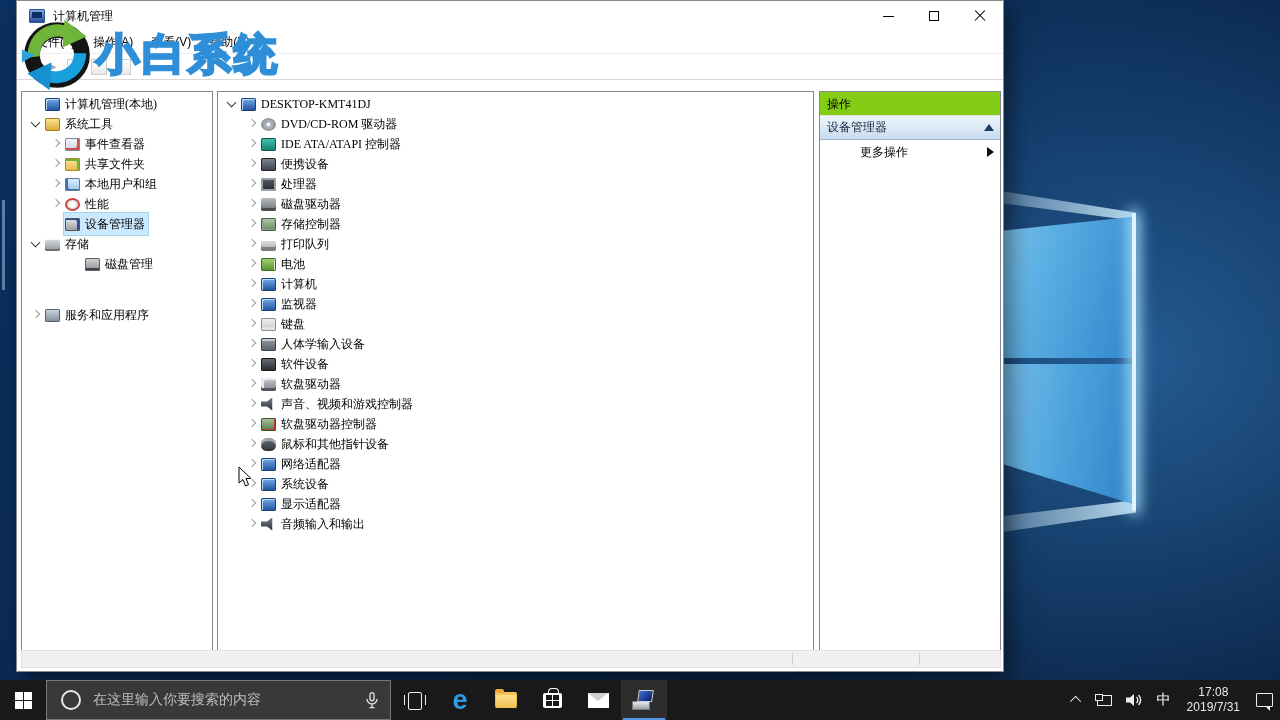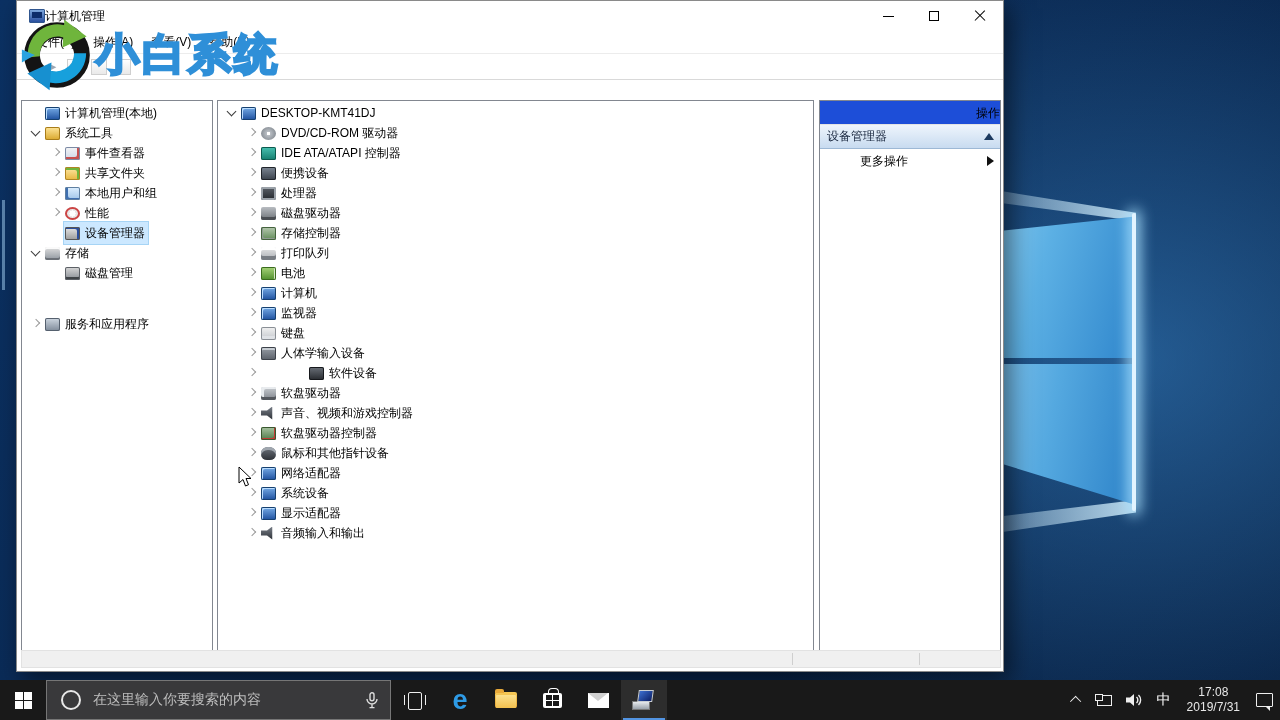--- a/index.html
+++ b/index.html
@@ -27,36 +27,36 @@
       background:linear-gradient(to right, rgba(190,230,255,0), rgba(210,240,255,.85));
       clip-path:polygon(0 60%,100% 10%,100% 35%,0 95%); }
   .wp-sliver { left:2px; top:200px; width:3px; height:90px; background:rgba(170,215,250,.5); }
 
   
   #win { position:absolute; left:16px; top:0; width:988px; height:672px; background:#fff;
       border:1px solid #8a8a8a; box-shadow:6px 8px 22px rgba(0,0,0,.5); font-size:12px; color:#000; }
   #titlebar { position:absolute; left:0; top:0; right:0; height:30px; background:#fff; display:flex; align-items:center; }
   .app-ico { width:16px; height:14px; margin-left:12px; position:relative; background:linear-gradient(#7da7dc,#2a4f9e); border:1px solid #30568f; border-radius:1px; }
   .app-ico:after { content:""; position:absolute; left:2px; top:2px; right:2px; bottom:4px; background:#0d2d6b; }
-  #title-text { }
+  #title-text { margin-left:8px; }
   .wc-group { margin-left:auto; display:flex; }
   .wc { width:46px; height:30px; display:flex; align-items:center; justify-content:center; }
   .glyph-min { width:11px; height:1px; background:#000; }
   .glyph-max { width:10px; height:10px; border:1px solid #000; }
   .glyph-close { position:relative; width:12px; height:12px; }
   .glyph-close:before,.glyph-close:after { content:""; position:absolute; left:-1px; top:5px; width:14px; height:1.4px; background:#000; }
   .glyph-close:before { transform:rotate(45deg); } .glyph-close:after { transform:rotate(-45deg); }
 
   #menubar { position:absolute; left:0; top:30px; right:0; height:22px; display:flex; align-items:center; padding-left:10px; }
   .menu-item { padding:2px 9px; }
   #toolbar { position:absolute; left:0; top:52px; right:0; height:27px; border-top:1px solid #ececec; border-bottom:1px solid #d9d9d9; display:flex; align-items:center; padding-left:8px; gap:8px; }
   .tb-ico { width:16px; height:16px; border:1px solid #cfcfcf; background:linear-gradient(#fff,#e9e9e9); }
   .tb-arrow { color:#9aa7b5; font-size:13px; }
 
-  .pane { position:absolute; top:99px; height:567px; border:1px solid #828790; background:#fff; overflow:hidden; }
+  .pane { position:absolute; top:90px; height:567px; border:1px solid #828790; background:#fff; overflow:hidden;font-family:Liberation Serif, serif; }
   #left-pane { left:4px; width:192px; }
   #center-pane { left:200px; width:597px; }
   #right-pane { left:802px; width:182px; }
 
   .tree { padding-top:2px; }
   .trow { position:relative; height:20px; display:flex; align-items:center; white-space:nowrap; }
   .chev { flex:0 0 12px; width:12px; height:12px; position:relative; margin-right:2px; }
   .chev.collapsed:after { content:""; position:absolute; left:3px; top:2px; width:5px; height:5px;
       border-right:1.4px solid #9a9a9a; border-bottom:1.4px solid #9a9a9a; transform:rotate(-45deg); }
   .chev.expanded:after { content:""; position:absolute; left:2px; top:1px; width:6px; height:6px;
@@ -92,21 +92,21 @@
   .i-software { background:linear-gradient(#6a7078,#26292e); box-shadow:inset 0 0 0 1px #16181c; }
   .i-floppy { background:linear-gradient(#c8ccd1,#7e838a); box-shadow:inset 0 -3px 0 0 #54585e, inset 3px 2px 0 0 #e8ebee; }
   .i-floppyctl { background:linear-gradient(#a9c4a2,#4f7a48); box-shadow:inset 0 0 0 1px #39572f, inset -2px -2px 0 0 #c23b35; }
   .i-sound,.i-audio { background:linear-gradient(#777d86,#2b2f35); clip-path:polygon(0 30%,40% 30%,75% 0,75% 100%,40% 70%,0 70%); border-radius:0; }
   .i-mouse { background:linear-gradient(#6d737c,#2e3238); border-radius:45% 45% 40% 40%; box-shadow:inset 0 3px 0 0 #9fa6ae; }
   .i-usb { background:linear-gradient(#565c64,#1e2126); box-shadow:inset 0 0 0 1px #0f1114, inset 3px 3px 0 0 #aab1b8; border-radius:3px 3px 1px 1px; }
 
   .redbox { position:absolute; left:8px; top:-4px; width:184px; height:27px; border:3px solid #df1414; z-index:6; pointer-events:none; }
 
   
-  #ops-title { height:24px; line-height:24px; padding-left:7px; border-bottom:1px solid #e3e3e3; background:#1d4ed8;text-align:right; }
+  #ops-title { height:24px; line-height:24px; padding-left:7px; border-bottom:1px solid #e3e3e3; background:#84cc16; }
   #ops-head { height:24px; display:flex; align-items:center; padding:0 6px 0 7px;
       background:linear-gradient(#eef5fc,#c8dbf0); border-bottom:1px solid #9db8d5; color:#16243c; }
   .tri-up { margin-left:auto; width:0; height:0; border-left:5px solid transparent; border-right:5px solid transparent; border-bottom:7px solid #1d3a5f; }
   #ops-more { height:24px; display:flex; align-items:center; padding:0 6px 0 40px; }
   .tri-right { margin-left:auto; width:0; height:0; border-top:5px solid transparent; border-bottom:5px solid transparent; border-left:7px solid #111; }
 
   #statusbar { position:absolute; left:4px; top:649px; width:980px; height:18px; background:#f0f0f0; border:1px solid #e2e2e2; }
   .sb-sep { position:absolute; top:2px; bottom:2px; width:1px; background:#cfcfcf; }
 
   
@@ -254,21 +254,21 @@
               <span class="tlabel">设备管理器</span>
             </span>
           </div>
           <div class="trow" style="padding-left: 8px;">
             <span class="chev expanded"></span>
             <span class="hl">
               <span class="ticon i-store"></span>
               <span class="tlabel">存储</span>
             </span>
           </div>
-          <div class="trow" style="padding-left: 28px;">
+          <div class="trow" style="padding-left: 28px; gap: 20px;">
             <span class="chev none"></span>
             <span class="hl">
               <span class="ticon i-diskmgmt"></span>
               <span class="tlabel">磁盘管理</span>
             </span>
           </div>
           <div class="trow" style="padding-left: 8px; margin-top: 31px;">
             <span class="chev collapsed"></span>
             <span class="hl">
               <span class="ticon i-services"></span>
@@ -364,21 +364,21 @@
               <span class="tlabel">键盘</span>
             </span>
           </div>
           <div class="trow" style="padding-left: 28px;">
             <span class="chev collapsed"></span>
             <span class="hl">
               <span class="ticon i-hid"></span>
               <span class="tlabel">人体学输入设备</span>
             </span>
           </div>
-          <div class="trow" style="padding-left: 28px; gap: 48px;">
+          <div class="trow" style="padding-left: 28px;">
             <span class="chev collapsed"></span>
             <span class="hl">
               <span class="ticon i-software"></span>
               <span class="tlabel">软件设备</span>
             </span>
           </div>
           <div class="trow" style="padding-left: 28px;">
             <span class="chev collapsed"></span>
             <span class="hl">
               <span class="ticon i-floppy"></span>

